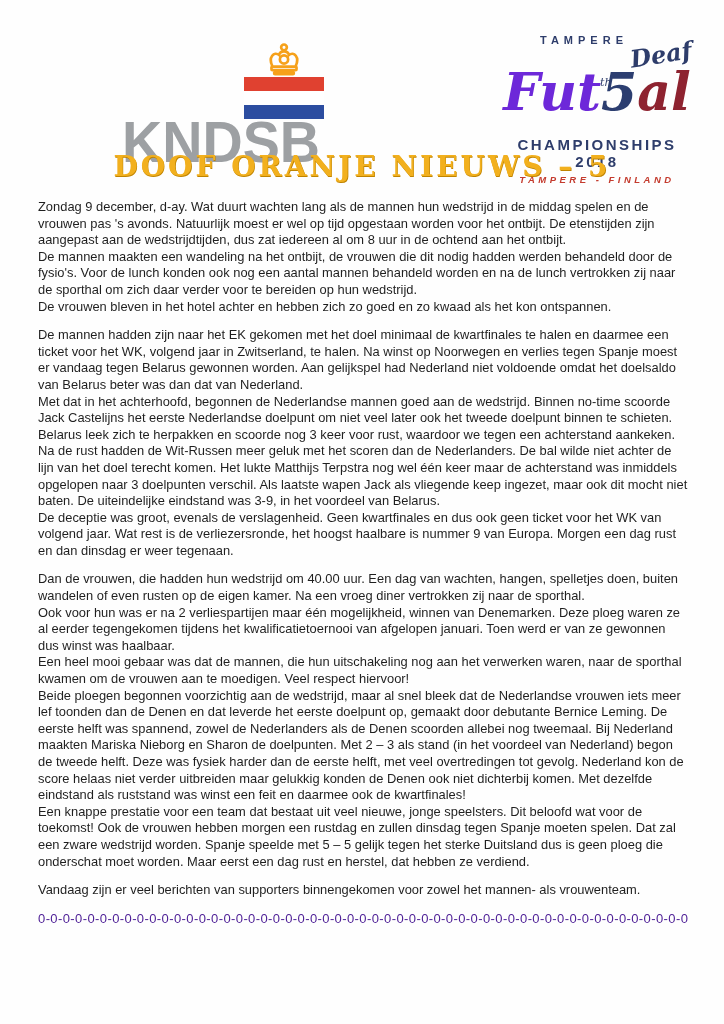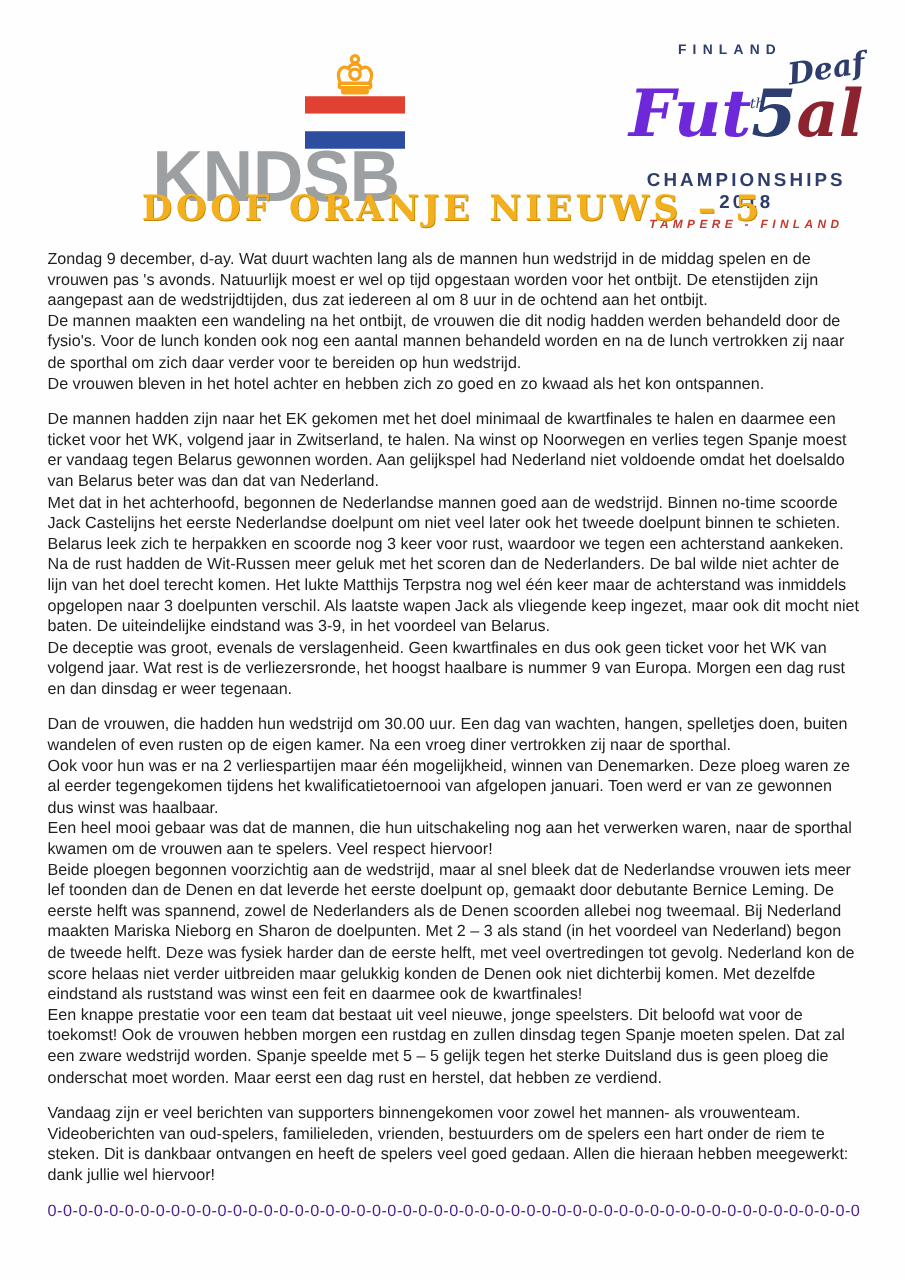--- a/index.html
+++ b/index.html
@@ -92,21 +92,21 @@
             <div class="bar red"></div>
             <div class="bar white"></div>
             <div class="bar blue"></div>
           </div>
         </div>
         <div class="kndsb-acronym">KNDSB</div>
       </div>
     </div>
 
     <div class="futsal">
-      <div class="futsal-european">FINLAND</div>
+      <div class="futsal-european">TAMPERE</div>
       <div class="futsal-script">
         <span class="futsal-deaf">Deaf</span>
         <div class="fut5al"><span class="fut">Fut</span><span class="five">5</span><span class="al">al</span></div>
         <span class="futsal-th">th</span>
       </div>
       <div class="futsal-champ">CHAMPIONSHIPS 2018</div>
       <div class="futsal-loc">TAMPERE - FINLAND</div>
     </div>
 
   </div>
@@ -122,29 +122,28 @@
     </section>
 
     <section class="sec">
       <p>De mannen hadden zijn naar het EK gekomen met het doel minimaal de kwartfinales te halen en daarmee een ticket voor het WK, volgend jaar in Zwitserland, te halen. Na winst op Noorwegen en verlies tegen Spanje moest er vandaag tegen Belarus gewonnen worden. Aan gelijkspel had Nederland niet voldoende omdat het doelsaldo van Belarus beter was dan dat van Nederland.</p>
       <p>Met dat in het achterhoofd, begonnen de Nederlandse mannen goed aan de wedstrijd. Binnen no-time scoorde Jack Castelijns het eerste Nederlandse doelpunt om niet veel later ook het tweede doelpunt binnen te schieten. Belarus leek zich te herpakken en scoorde nog 3 keer voor rust, waardoor we tegen een achterstand aankeken.</p>
       <p>Na de rust hadden de Wit-Russen meer geluk met het scoren dan de Nederlanders. De bal wilde niet achter de lijn van het doel terecht komen. Het lukte Matthijs Terpstra nog wel één keer maar de achterstand was inmiddels opgelopen naar 3 doelpunten verschil. Als laatste wapen Jack als vliegende keep ingezet, maar ook dit mocht niet baten. De uiteindelijke eindstand was 3-9, in het voordeel van Belarus.</p>
       <p>De deceptie was groot, evenals de verslagenheid. Geen kwartfinales en dus ook geen ticket voor het WK van volgend jaar. Wat rest is de verliezersronde, het hoogst haalbare is nummer 9 van Europa. Morgen een dag rust en dan dinsdag er weer tegenaan.</p>
     </section>
 
     <section class="sec">
-      <p>Dan de vrouwen, die hadden hun wedstrijd om 30.00 uur. Een dag van wachten, hangen, spelletjes doen, buiten wandelen of even rusten op de eigen kamer. Na een vroeg diner vertrokken zij naar de sporthal.</p>
+      <p>Dan de vrouwen, die hadden hun wedstrijd om 40.00 uur. Een dag van wachten, hangen, spelletjes doen, buiten wandelen of even rusten op de eigen kamer. Na een vroeg diner vertrokken zij naar de sporthal.</p>
       <p>Ook voor hun was er na 2 verliespartijen maar één mogelijkheid, winnen van Denemarken. Deze ploeg waren ze al eerder tegengekomen tijdens het kwalificatietoernooi van afgelopen januari. Toen werd er van ze gewonnen dus winst was haalbaar.</p>
-      <p>Een heel mooi gebaar was dat de mannen, die hun uitschakeling nog aan het verwerken waren, naar de sporthal kwamen om de vrouwen aan te spelers. Veel respect hiervoor!</p>
+      <p>Een heel mooi gebaar was dat de mannen, die hun uitschakeling nog aan het verwerken waren, naar de sporthal kwamen om de vrouwen aan te moedigen. Veel respect hiervoor!</p>
       <p>Beide ploegen begonnen voorzichtig aan de wedstrijd, maar al snel bleek dat de Nederlandse vrouwen iets meer lef toonden dan de Denen en dat leverde het eerste doelpunt op, gemaakt door debutante Bernice Leming. De eerste helft was spannend, zowel de Nederlanders als de Denen scoorden allebei nog tweemaal. Bij Nederland maakten Mariska Nieborg en Sharon de doelpunten. Met 2 – 3 als stand (in het voordeel van Nederland) begon de tweede helft. Deze was fysiek harder dan de eerste helft, met veel overtredingen tot gevolg. Nederland kon de score helaas niet verder uitbreiden maar gelukkig konden de Denen ook niet dichterbij komen. Met dezelfde eindstand als ruststand was winst een feit en daarmee ook de kwartfinales!</p>
       <p>Een knappe prestatie voor een team dat bestaat uit veel nieuwe, jonge speelsters. Dit beloofd wat voor de toekomst! Ook de vrouwen hebben morgen een rustdag en zullen dinsdag tegen Spanje moeten spelen. Dat zal een zware wedstrijd worden. Spanje speelde met 5 – 5 gelijk tegen het sterke Duitsland dus is geen ploeg die onderschat moet worden. Maar eerst een dag rust en herstel, dat hebben ze verdiend.</p>
     </section>
 
     <section class="sec">
       <p>Vandaag zijn er veel berichten van supporters binnengekomen voor zowel het mannen- als vrouwenteam.</p>
-      <p>Videoberichten van oud-spelers, familieleden, vrienden, bestuurders om de spelers een hart onder de riem te steken. Dit is dankbaar ontvangen en heeft de spelers veel goed gedaan. Allen die hieraan hebben meegewerkt: dank jullie wel hiervoor!</p>
     </section>
 
     <div class="separator">0-0-0-0-0-0-0-0-0-0-0-0-0-0-0-0-0-0-0-0-0-0-0-0-0-0-0-0-0-0-0-0-0-0-0-0-0-0-0-0-0-0-0-0-0-0-0-0-0-0-0-0-0</div>
 
   </main>
 
 </div>
 
 </body></html>

